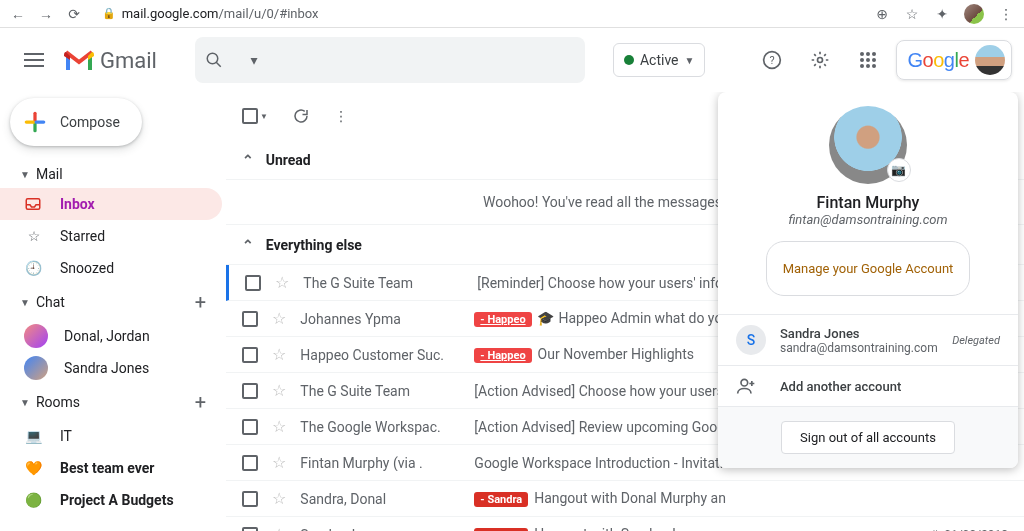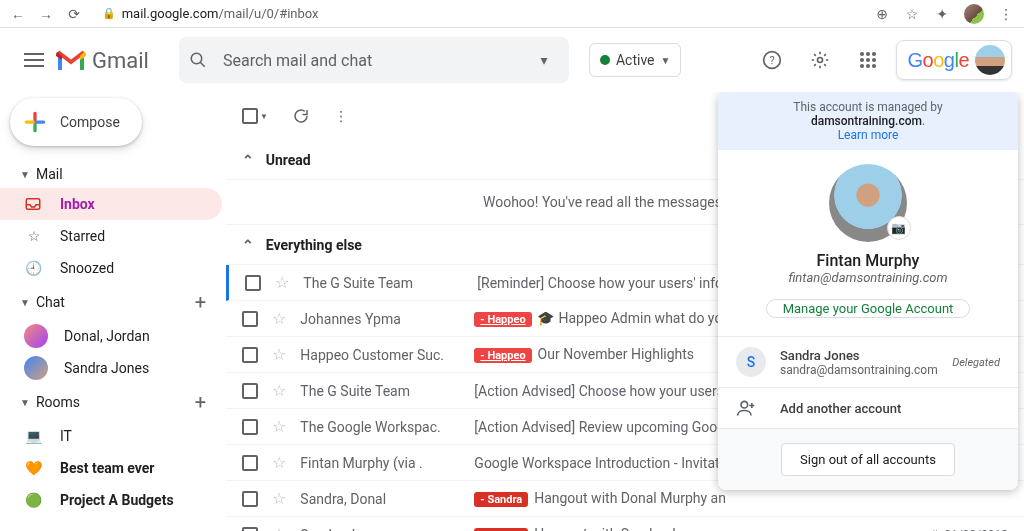--- a/index.html
+++ b/index.html
@@ -9,21 +9,21 @@
   .browser-bar { height: 28px; display:flex; align-items:center; padding:0 10px; gap:12px; background:#fff; border-bottom:1px solid #e0e0e0;}
   .nav-icon { width:16px; height:16px; display:flex; align-items:center; justify-content:center; color:#5f6368; font-size:14px;}
   .url-group { display:flex; align-items:center; gap:6px; flex:1; margin-left:8px;}
   .lock { font-size:11px; color:#5f6368;}
   .url { font-size:13px; color:#202124;}
   .url .path { color:#5f6368;}
   .chrome-right { display:flex; align-items:center; gap:14px;}
   .chrome-avatar { width:20px; height:20px; border-radius:50%; background:linear-gradient(135deg,#a1887f 0%,#6d4c41 60%,#8bc34a 60%); }
 
   
-  .app-header { height:64px; display:flex; align-items:center; padding:0 12px; }
+  .app-header { height:64px; display:flex; align-items:center; padding:0 12px; gap:8px;}
   .menu-btn { width:44px; height:44px; border-radius:50%; display:flex; align-items:center; justify-content:center; color:#5f6368; font-size:20px;}
   .logo-wrap { display:flex; align-items:center; gap:6px; padding-right:30px;}
   .gmail-name { font-size:22px; color:#5f6368;}
   .search-bar { background:#f1f3f4; border-radius:8px; height:46px; flex:0 0 390px; display:flex; align-items:center; padding:0 10px; color:#5f6368;}
   .search-bar .sicon { width:34px; text-align:center; font-size:18px;}
   .search-bar .splh { flex:1; font-size:16px;}
   .search-bar .sopt { width:30px; text-align:center;}
   .status-chip { margin-left:20px; border:1px solid #dadce0; border-radius:6px; height:34px; display:flex; align-items:center; padding:0 10px; gap:6px; font-size:14px; color:#3c4043;}
   .green-dot { width:10px; height:10px; border-radius:50%; background:#188038;}
   .hdr-icons { margin-left:auto; display:flex; align-items:center; gap:8px;}
@@ -71,21 +71,21 @@
   .acct-panel { position:absolute; top:0; right:6px; width:300px; background:#fff; border-radius:8px; box-shadow:0 2px 10px rgba(0,0,0,.25); overflow:hidden; z-index:10;}
   .acct-banner { background:#e8f0fe; font-size:12px; text-align:center; padding:8px 18px; color:#5f6368;}
   .acct-banner b { color:#202124; font-weight:500;}
   .acct-banner a { color:#1a73e8; display:block;}
   .acct-main { text-align:center; padding:14px 20px 18px;}
   .big-ava-wrap{ position:relative; display:inline-block;}
   .big-ava { width:78px; height:78px; border-radius:50%; background:radial-gradient(circle at 50% 40%, #d0a080 0%, #d0a080 18%, #9ecfe8 20%, #9ecfe8 55%, #888 56%); border:0; margin-bottom:6px;}
   .cam { position:absolute; bottom:8px; right:-4px; width:24px; height:24px; background:#fff; border:1px solid #dadce0; border-radius:50%; display:flex; align-items:center; justify-content:center; font-size:12px;}
   .uname { font-size:16px; font-weight:500; color:#202124;text-align:center;}
   .uemail { font-size:13px; color:#5f6368; margin-bottom:14px;font-style:italic;}
-  .manage-btn { border:1px solid #dadce0; border-radius:18px; padding:1px 16px; display:inline-block; font-size:13px; color:#15803d;}
+  .manage-btn { border:1px solid #dadce0; border-radius:18px; padding:19px 16px; display:inline-block; font-size:13px; color:#a16207;}
   .acct-row { display:flex; align-items:center; padding:10px 18px; border-top:1px solid #e8eaed; gap:14px;}
   .acct-row .rava { width:30px; height:30px; border-radius:50%; background:#e8eaed; color:#1a73e8; display:flex; align-items:center; justify-content:center; font-weight:500;}
   .acct-row .rinfo { flex:1;}
   .acct-row .rname { font-size:13px; font-weight:500; color:#3c4043;}
   .acct-row .remail { font-size:12px; color:#5f6368;}
   .acct-row .tag { font-size:11px; color:#5f6368; font-style:italic;}
   .pa-icon { width:30px; text-align:center; color:#5f6368; font-size:18px;}
   .signout-wrap { padding:14px; text-align:center; border-top:1px solid #e8eaed; background:#f8f9fa;}
   .signout-btn { border:1px solid #dadce0; background:#fff; border-radius:4px; padding:8px 18px; font-size:13px; display:inline-block;}
 
@@ -127,21 +127,20 @@
     </svg>
     <span class="gmail-name">Gmail</span>
   </div>
   <div class="search-bar">
     <div class="sicon">
       <svg width="18" height="18" viewBox="0 0 24 24">
           <circle cx="10" cy="10" r="7" fill="none" stroke="#5f6368" stroke-width="2"></circle>
           <path d="M15 15l6 6" stroke="#5f6368" stroke-width="2"></path>
         </svg>
     </div>
-    <div class="splh">Search mail and chat</div>
     <div class="sopt">▾</div>
   </div>
   <div class="status-chip">
     <span class="green-dot"></span>
     <span>Active</span>
     <span style="font-size:10px;color:#5f6368">▼</span>
   </div>
   <div class="hdr-icons">
     <div class="hdr-icon">
       <svg width="20" height="20" viewBox="0 0 24 24">
@@ -322,24 +321,20 @@
           <span class="sender">Sandra Jones</span>
           <span class="subj"><span class="chip chip-red">- Sandra</span>Hangout with Sandra Jones</span>
           <span class="date">
             <span>❝</span>
             <span>01/02/2018</span>
           </span>
         </div>
       </div>
 
     <div class="acct-panel">
-      <div class="acct-banner">
-        <span>This account is managed by </span><b>damsontraining.com</b><span>.</span>
-        <a>Learn more</a>
-      </div>
       <div class="acct-main">
         <div class="big-ava-wrap">
           <div class="big-ava"></div>
           <div class="cam">📷</div>
         </div>
         <div class="uname">Fintan Murphy</div>
         <div class="uemail">fintan@damsontraining.com</div>
         <div class="manage-btn">Manage your Google Account</div>
       </div>
       <div class="acct-row">

